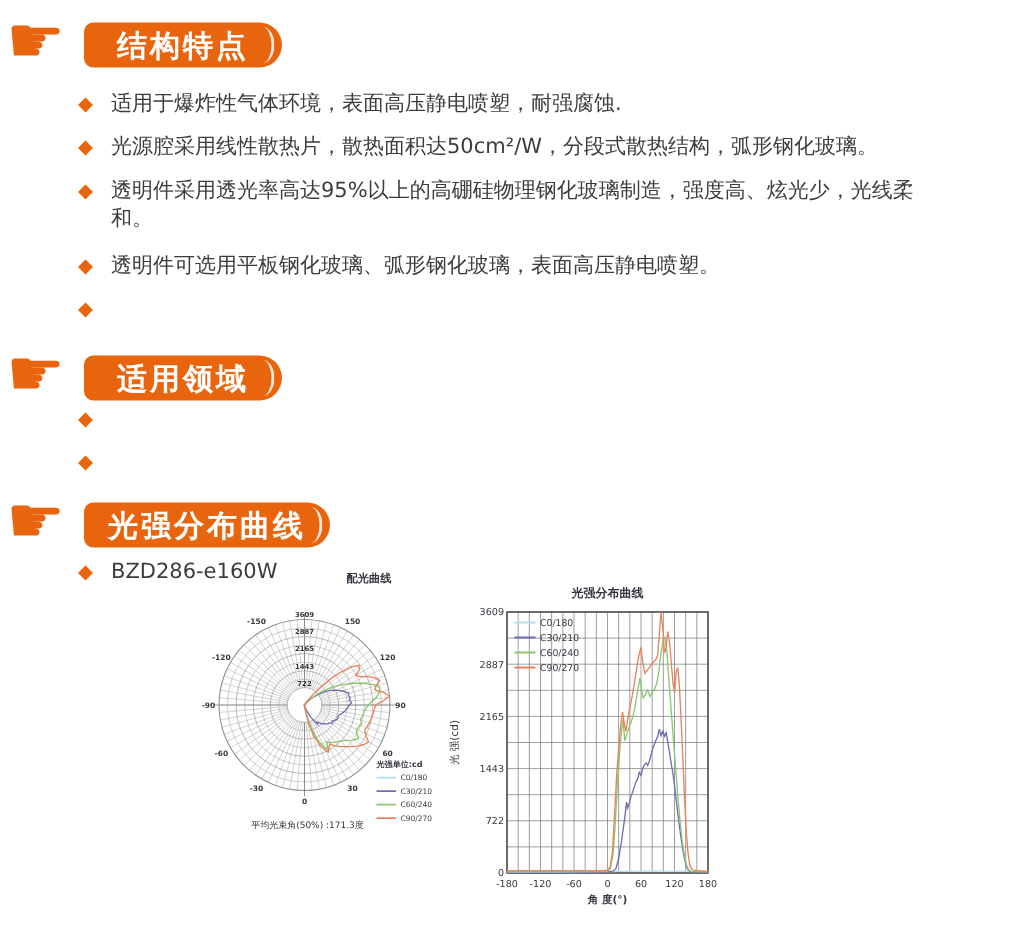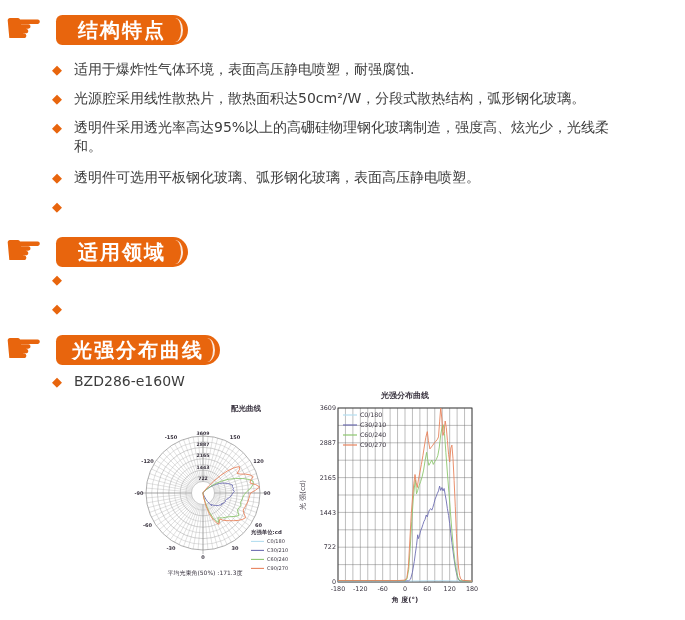--- a/index.html
+++ b/index.html
@@ -13,21 +13,21 @@
           padding:0 16px;}
   .banner::after{content:"";position:absolute;right:5px;top:3px;width:14px;height:24px;
           border-radius:50%;border-right:2px solid rgba(255,255,255,.85);}
   .blist{position:absolute;left:52px;margin:0;padding:0;list-style:none;width:606px;}
   .blist li{display:flex;align-items:flex-start;margin-bottom:10px;color:#3c3c3c;
             font-size:14px;line-height:19px;}
   .blist li.wrap2{margin-bottom:12px;}
   .dia{color:#e8650d;font-size:13px;line-height:19px;margin-right:12px;flex:0 0 auto;}
   .btext{max-width:548px;}
   .chart-host{position:absolute;}
-  #polar-host{left:118px;top:394px;width:218px;height:212px;}
+  #polar-host{left:118px;top:371px;width:218px;height:212px;}
   #line-host{left:293px;top:384px;width:198px;height:230px;}
 </style>
 </head>
 <body>
 
 <div class="page">
 
   <div class="sec" style="top:15px">
     <span class="hand">☛</span>
     <div class="banner">

